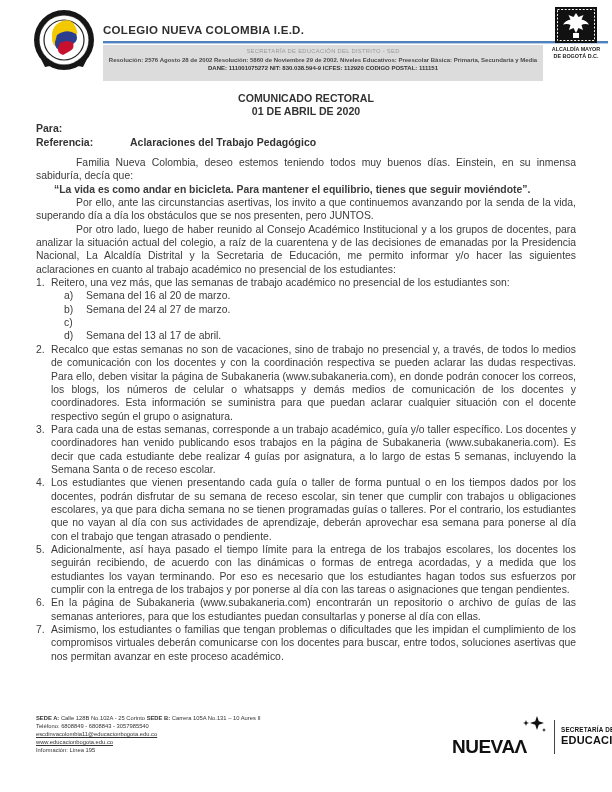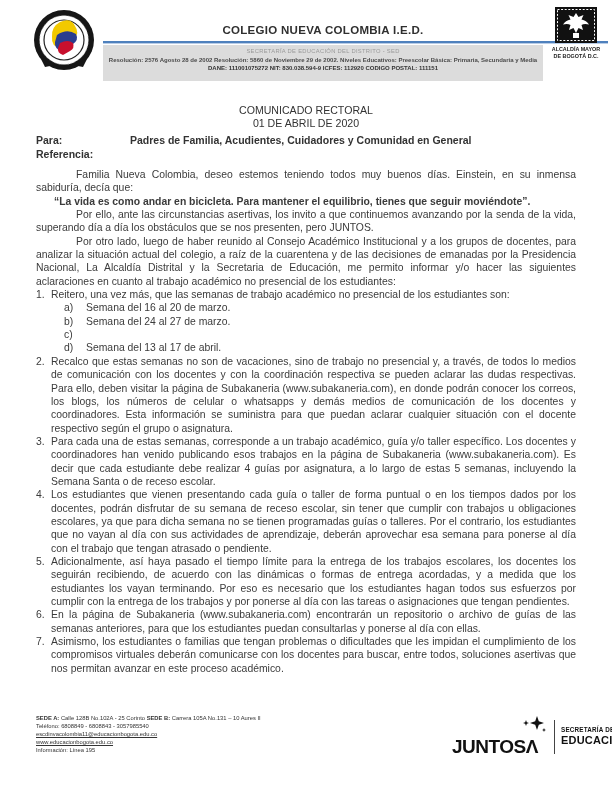--- a/index.html
+++ b/index.html
@@ -5,32 +5,32 @@
   * { margin:0; padding:0; box-sizing:border-box; }
   html,body { background:#e8e8e8; }
   .page {
     width:612px; height:792px; margin:0 auto; background:#fff;
     font-family:"Liberation Sans", sans-serif; color:#3a3a3a; position:relative;
     overflow:hidden;
   }
   
   .hdr { position:relative; height:88px; }
   .crest { position:absolute; left:27px; top:7px; width:74px; height:72px; }
-  .hdr-center { position:absolute; left:103px; top:24px; width:440px; text-align:center; }
+  .hdr-center { position:absolute; left:103px; top:24px; width:440px; }
   .school-name { font-size:11.5px; font-weight:bold; color:#2f2f2f; letter-spacing:.3px; }
   .blue-rule { position:absolute; left:103px; top:41px; width:505px; height:2px; background:#4f81bd; box-shadow:0 1px 0 #b9cde7; }
   .gray-band { position:absolute; left:103px; top:45px; width:440px; height:36px; background:#dcdcdc; padding-top:3px; text-align:center; }
   .secretaria-line { font-size:5.8px; color:#9a9a9a; letter-spacing:.3px; }
   .resolution-line { font-size:6px; color:#4a4a4a; font-weight:600; margin-top:3px; }
   .dane-line { font-size:6px; color:#333; font-weight:bold; margin-top:2px; }
   .alcaldia { position:absolute; right:10px; top:6px; width:52px; text-align:center; }
   .alcaldia svg { display:block; margin:0 auto; }
   .alcaldia-caption { font-size:5.4px; font-weight:bold; color:#222; line-height:6.5px; margin-top:2px; }
   
-  .doc-title { text-align:center; font-size:10.6px; font-weight:normal; line-height:12.6px; margin-top:16px; color:#333; }
+  .doc-title { text-align:center; font-size:10.6px; font-weight:bold; line-height:12.6px; margin-top:4px; color:#333; }
   .meta { margin:5px 36px 0 36px; }
   .meta-row { display:flex; font-size:10.5px; font-weight:bold; line-height:13.4px; color:#333; }
   .meta-label { width:94px; flex:none; }
   
   .body-text { margin:7px 36px 0 36px; font-size:10.4px; line-height:13.35px; text-align:justify; color:#3b3b3b; }
   .para { text-indent:40px; }
   .quote { font-weight:bold; text-indent:18px; text-align:left; }
   .olist { }
   .oitem { position:relative; padding-left:15px; }
   .oitem .num { position:absolute; left:0; top:0; }
@@ -95,24 +95,24 @@
   </div>
 
   <div class="doc-title">
     <div>COMUNICADO RECTORAL</div>
     <div>01 DE ABRIL DE 2020</div>
   </div>
 
   <div class="meta">
     <div class="meta-row">
       <span class="meta-label">Para:</span>
-      <span>Padres de Familia, Acudientes, Cuidadores y Comunidad en General</span>
     </div>
     <div class="meta-row">
       <span class="meta-label">Referencia:</span>
+      <span>Aclaraciones del Trabajo Pedagógico</span>
     </div>
   </div>
 
   <div class="body-text">
     <div class="para">Familia Nueva Colombia, deseo estemos teniendo todos muy buenos días.  Einstein, en su inmensa sabiduría, decía que:</div>
     <div class="quote">“La vida es como andar en bicicleta. Para mantener el equilibrio, tienes que seguir moviéndote”.</div>
     <div class="para">Por ello, ante las circunstancias asertivas, los invito a que continuemos avanzando por la senda de la vida, superando día a día los obstáculos que se nos presenten, pero JUNTOS.</div>
     <div class="para">Por otro lado, luego de haber reunido al Consejo Académico Institucional y a los grupos de docentes, para analizar la situación actual del colegio, a raíz de la cuarentena y de las decisiones de emanadas por la Presidencia Nacional, La Alcaldía Distrital y la Secretaria de Educación, me permito informar y/o hacer las siguientes aclaraciones en cuanto al trabajo académico no presencial de los estudiantes:</div>
 
     <div class="olist">
@@ -177,21 +177,21 @@
       <div>
         <span class="b">SEDE A:</span><span> Calle 128B  No.102A - 25 Corinto  </span><span class="b">SEDE B:</span><span> Carrera 105A No.131 – 10 Aures II</span>
       </div>
       <div>Teléfono: 6808849 - 6808843 - 3057985540</div>
       <div><span class="foot-link">escdinvacolombia11@educacionbogota.edu.co</span></div>
       <div><span class="foot-link">www.educacionbogota.edu.co</span></div>
       <div>Información: Línea 195</div>
     </div>
 
     <div class="bogota-logo">
-      <span class="bogota-word"><span>JUNTOS</span><span class="bogota-lambda">Λ</span></span>
+      <span class="bogota-word"><span>NUEVA</span><span class="bogota-lambda">Λ</span></span>
       <span class="bogota-stars">
         <svg width="26" height="18" viewBox="0 0 26 18">
           <polygon points="17,0 18.8,5.2 24,7 18.8,8.8 17,14 15.2,8.8 10,7 15.2,5.2" fill="#111"></polygon>
           <polygon points="6,4 6.8,6.2 9,7 6.8,7.8 6,10 5.2,7.8 3,7 5.2,6.2" fill="#111"></polygon>
           <polygon points="24,12 24.6,13.5 26,14 24.6,14.5 24,16 23.4,14.5 22,14 23.4,13.5" fill="#111"></polygon>
         </svg>
       </span>
     </div>
     <div class="foot-divider"></div>
     <div class="sec-block">

